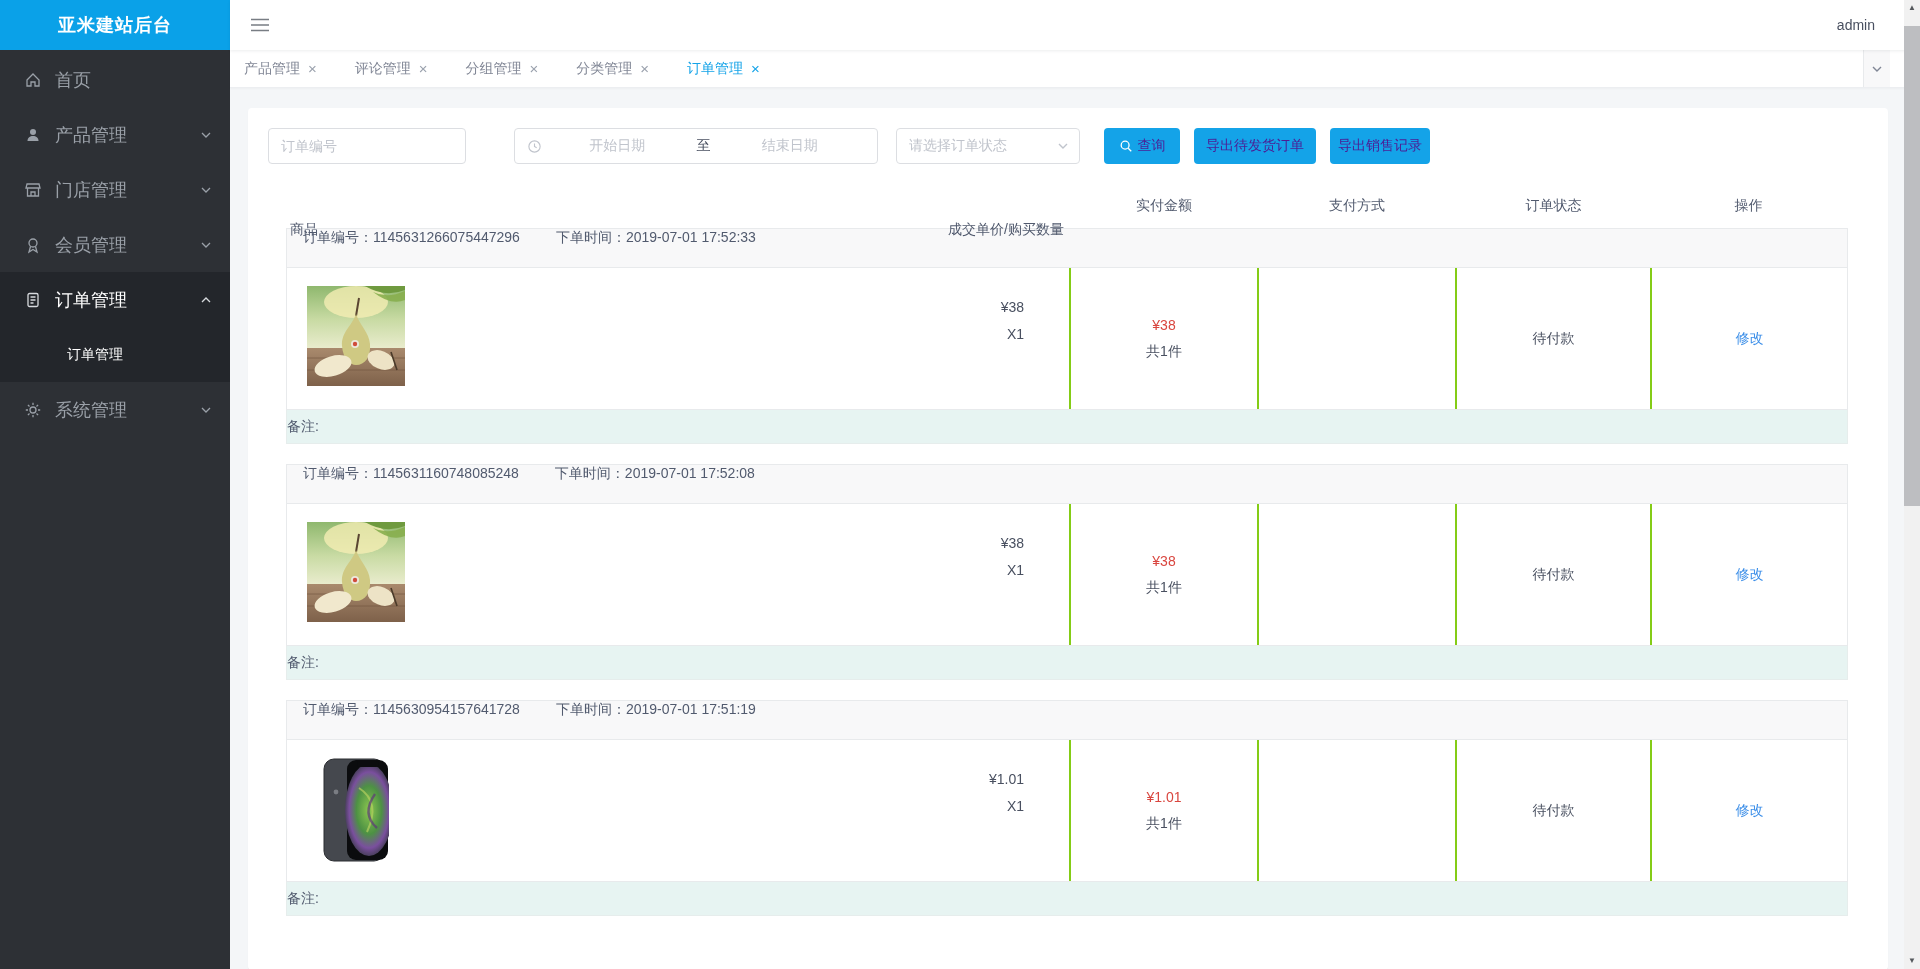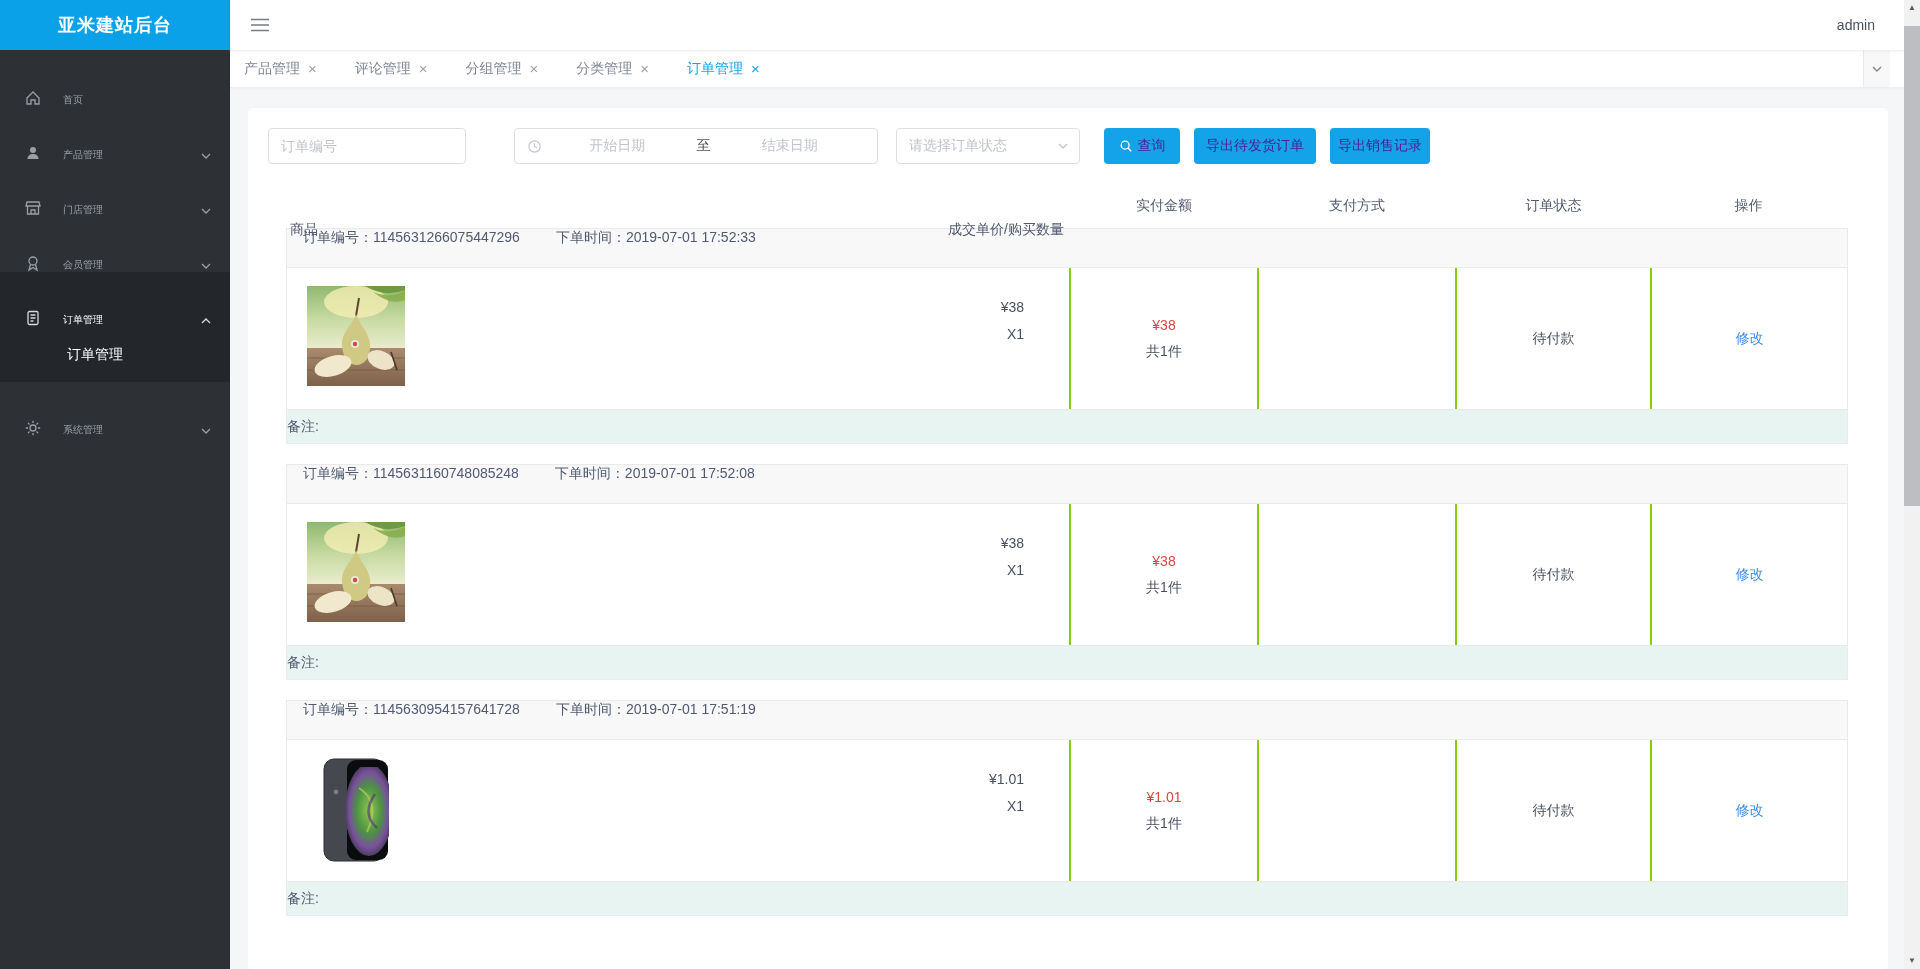--- a/index.html
+++ b/index.html
@@ -5,22 +5,22 @@
   * { margin:0; padding:0; box-sizing:border-box; }
   html,body { width:1920px; height:969px; overflow:hidden; background:#f4f6f8;
     font-family:"Liberation Sans","DejaVu Sans",sans-serif; }
   .app { display:flex; width:1920px; height:969px; }
 
   
   .sidebar { width:230px; flex:0 0 230px; background:#2d3035; height:100%; }
   .logo { height:50px; line-height:50px; text-align:center; background:#0aa1e8;
     color:#fff; font-size:18px; font-weight:bold; letter-spacing:1px; }
   .menu { padding-top:2px; }
-  .menu-item { height:55px; display:flex; align-items:flex-end; padding:0 18px 0 24px;
-    color:#9aa0a8; font-size:10px; cursor:pointer;gap:8px; }
+  .menu-item { height:55px; display:flex; align-items:center; padding:0 18px 0 24px;
+    color:#9aa0a8; font-size:18px; cursor:pointer; }
   .mi-icon { width:18px; height:18px; margin-right:13px; display:flex; align-items:center; }
   .mi-label { flex:1; }
   .mi-arrow { width:12px; height:12px; display:flex; align-items:center; }
   .group-open { background:#23262b; }
   .group-open .parent { color:#fff; }
   .group-open .parent .mi-icon svg, .group-open .parent .mi-arrow svg { stroke:#d7dade; }
   .sub-item { height:55px; display:flex; align-items:center; padding-left:67px;
     color:#ffffff; font-size:14px; cursor:pointer; }
   .menu svg { stroke:#9aa0a8; fill:none; stroke-width:1.3; }
 

